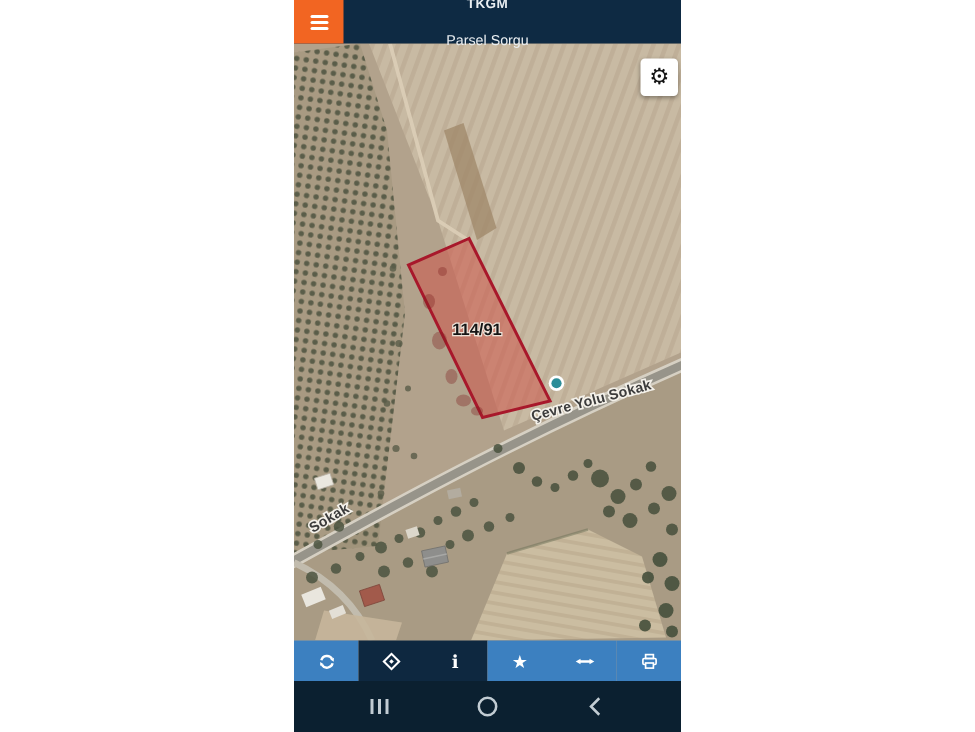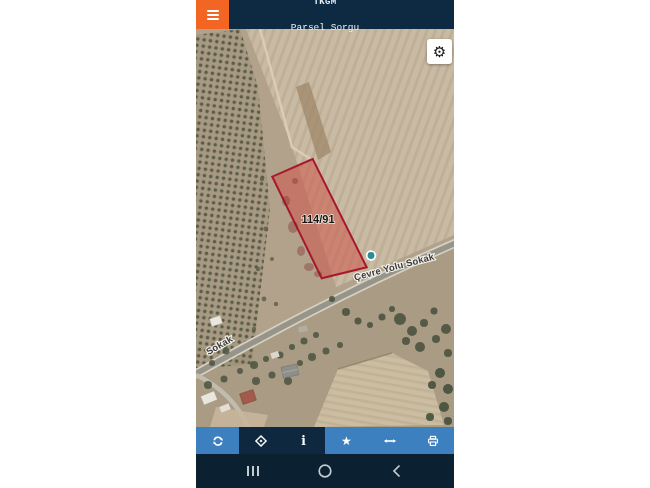--- a/index.html
+++ b/index.html
@@ -1,21 +1,21 @@
 <!DOCTYPE html>
 <html><head>
 <meta charset="utf-8">
 <style>
   html,body{margin:0;padding:0;}
   .stage{position:relative;width:650px;height:488px;background:#ffffff;overflow:hidden;
          font-family:"Liberation Sans",sans-serif;}
   .phone{position:absolute;left:196px;top:0;width:258px;height:488px;
          display:flex;flex-direction:column;background:#b2a28c;}
   
-  .appbar{position:relative;flex:0 0 29px;background:#0e2a43;display:flex;align-items:stretch;z-index:5;font-family:Liberation Mono, monospace;}
+  .appbar{position:relative;flex:0 0 29px;background:#0e2a43;display:flex;align-items:stretch;z-index:5;}
   .menu-btn{width:33px;height:29px;background:#f26522;border:none;display:flex;
             align-items:center;justify-content:center;cursor:pointer;padding:0;}
   .menu-bars{display:flex;flex-direction:column;gap:2px;}
   .menu-bars span{display:block;width:12px;height:2px;background:#fff;border-radius:1px;}
   .titles{position:absolute;left:0;right:0;top:0;bottom:0;display:flex;flex-direction:column;
           align-items:center;justify-content:center;color:#e9eef2;pointer-events:none;}
   .app-title{font-size:9px;font-weight:bold;letter-spacing:.3px;line-height:10px;}
   .app-subtitle{font-size:9.5px;line-height:11px;margin-top:15px;}
   
   .map{position:relative;flex:1 1 auto;overflow:hidden;}

